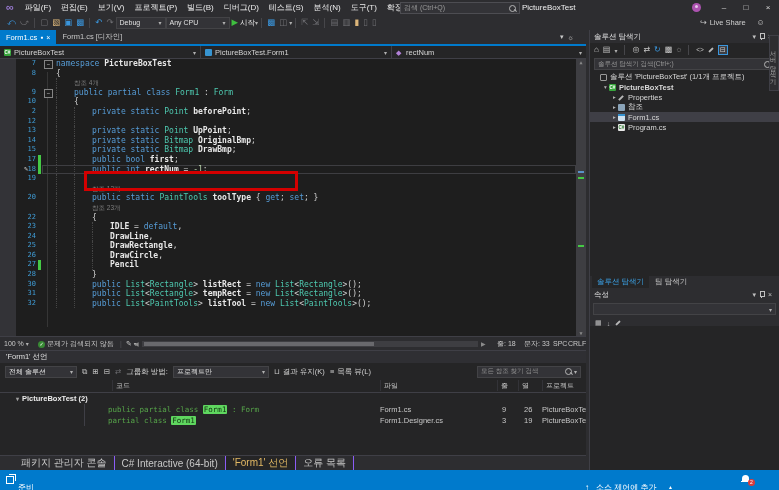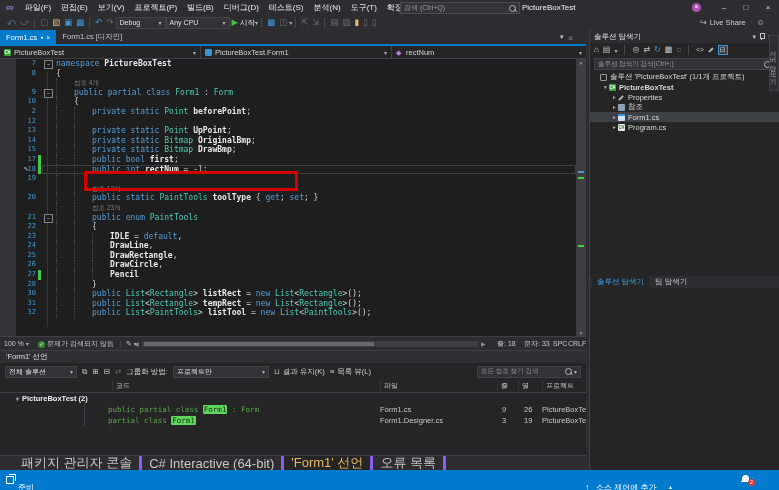--- a/index.html
+++ b/index.html
@@ -87,21 +87,21 @@
   .grp{padding-left:16px;font-weight:bold;color:#ececec}
   .grp .tri{color:#a0a0a0;margin-right:3px;font-size:6px}
   .rguide{position:absolute;left:84px;top:0;bottom:0;border-left:1px solid #3f3f46}
   .rcode{position:absolute;left:108px;color:#57a64a;font-family:"DejaVu Sans Mono",monospace;font-size:7.5px}
   .rhl{background:#5fd75f;color:#10300f;padding:0 1px;border-radius:1px}
   .rcell{position:absolute;top:0}
 
   
   .btabs{position:absolute;top:455px;left:0;width:586px;height:15px;background:#2d2d30;display:flex;align-items:center;
          padding-left:14px;border-top:1px solid #3f3f46;box-sizing:border-box}
-  .btab{padding:0 7px;font-size:13px;color:#c8c8c8;height:100%;display:flex;align-items:center;border-right:3px solid #8b5cf6}
+  .btab{padding:0 7px;font-size:10px;color:#c8c8c8;height:100%;display:flex;align-items:center;border-right:1px solid #8b5cf6}
   .btab.active{color:#e3b964;background:#252526}
 
   
   .statusbar{position:absolute;left:0;right:0;top:470px;height:20px;background:#007acc;color:#fff;font-size:8px}
   .sb{position:absolute;top:8px;line-height:19px}
   .sb-win{position:absolute;left:6px;top:6px;width:6px;height:6px;border:1px solid #fff}
   .sb-win::before{content:"";position:absolute;left:2px;top:-3px;width:6px;height:6px;border:1px solid #fff;border-bottom:none;border-left:none}
   .bell{position:absolute;left:742px;top:5px;width:7px;height:6px;background:#fff;border-radius:3.5px 3.5px 0 0}
   .bell::after{content:"";position:absolute;left:-1px;top:6px;width:9px;height:1px;background:#fff}
   .badge{position:absolute;left:748px;top:9px;width:7px;height:7px;border-radius:50%;background:#d83b3b;color:#fff;
@@ -276,21 +276,20 @@
         <div class="crow"><span class="guide" style="left: 56px;"></span><span class="guide" style="left: 74px;"></span><span class="lnum">12</span></div>
         <div class="crow"><span class="guide" style="left: 56px;"></span><span class="guide" style="left: 74px;"></span><span class="lnum">13</span><span class="ct" style="padding-left: 50px;"><span class="tk-kw">private static </span><span class="tk-ty">Point</span><span class="tk-pl"> </span><span class="tk-id">UpPoint</span><span class="tk-pl">;</span></span></div>
         <div class="crow"><span class="guide" style="left: 56px;"></span><span class="guide" style="left: 74px;"></span><span class="lnum">14</span><span class="ct" style="padding-left: 50px;"><span class="tk-kw">private static </span><span class="tk-ty">Bitmap</span><span class="tk-pl"> </span><span class="tk-id">OriginalBmp</span><span class="tk-pl">;</span></span></div>
         <div class="crow"><span class="guide" style="left: 56px;"></span><span class="guide" style="left: 74px;"></span><span class="lnum">15</span><span class="ct" style="padding-left: 50px;"><span class="tk-kw">private static </span><span class="tk-ty">Bitmap</span><span class="tk-pl"> </span><span class="tk-id">DrawBmp</span><span class="tk-pl">;</span></span></div>
         <div class="crow"><span class="guide" style="left: 56px;"></span><span class="guide" style="left: 74px;"></span><span class="lnum">17</span><span class="chg"></span><span class="ct" style="padding-left: 50px;"><span class="tk-kw">public bool </span><span class="tk-id">first</span><span class="tk-pl">;</span></span></div>
         <div class="crow"><span class="guide" style="left: 56px;"></span><span class="guide" style="left: 74px;"></span><div class="cur-line"></div><span class="lnum">18</span><span class="chg"></span><span class="pencil">✎</span><span class="ct" style="padding-left: 50px;"><span class="tk-kw">public int </span><span class="tk-id">rectNum</span><span class="tk-pl"> = </span><span class="tk-nm">-1</span><span class="tk-pl">;</span></span></div>
         <div class="crow"><span class="guide" style="left: 56px;"></span><span class="guide" style="left: 74px;"></span><span class="lnum">19</span><span class="ct" style="padding-left: 50px;"></span></div>
         <div class="crow"><span class="guide" style="left: 56px;"></span><span class="guide" style="left: 74px;"></span><span class="cl-text" style="left: 92px;">참조 13개</span></div>
         <div class="crow"><span class="guide" style="left: 56px;"></span><span class="guide" style="left: 74px;"></span><span class="lnum">20</span><span class="ct" style="padding-left: 50px;"><span class="tk-kw">public static </span><span class="tk-ty">PaintTools</span><span class="tk-pl"> </span><span class="tk-id">toolType</span><span class="tk-pl"> { </span><span class="tk-kw">get</span><span class="tk-pl">; </span><span class="tk-kw">set</span><span class="tk-pl">; }</span></span></div>
         <div class="crow"><span class="guide" style="left: 56px;"></span><span class="guide" style="left: 74px;"></span><span class="cl-text" style="left: 92px;">참조 23개</span></div>
-        <div class="crow"><span class="guide" style="left: 56px;"></span><span class="guide" style="left: 74px;"></span><span class="lnum">21</span><span class="fold">−</span><span class="ct" style="padding-left: 50px;"><span class="tk-kw">public enum </span><span class="tk-ty">PaintTools</span></span></div>
         <div class="crow"><span class="guide" style="left: 56px;"></span><span class="guide" style="left: 74px;"></span><span class="lnum">22</span><span class="ct" style="padding-left: 50px;"><span class="tk-pl">{</span></span></div>
         <div class="crow"><span class="guide" style="left: 56px;"></span><span class="guide" style="left: 74px;"></span><span class="guide" style="left: 92px;"></span><span class="lnum">23</span><span class="ct" style="padding-left: 68px;"><span class="tk-id">IDLE</span><span class="tk-pl"> = </span><span class="tk-kw">default</span><span class="tk-pl">,</span></span></div>
         <div class="crow"><span class="guide" style="left: 56px;"></span><span class="guide" style="left: 74px;"></span><span class="guide" style="left: 92px;"></span><span class="lnum">24</span><span class="ct" style="padding-left: 68px;"><span class="tk-id">DrawLine</span><span class="tk-pl">,</span></span></div>
         <div class="crow"><span class="guide" style="left: 56px;"></span><span class="guide" style="left: 74px;"></span><span class="guide" style="left: 92px;"></span><span class="lnum">25</span><span class="ct" style="padding-left: 68px;"><span class="tk-id">DrawRectangle</span><span class="tk-pl">,</span></span></div>
         <div class="crow"><span class="guide" style="left: 56px;"></span><span class="guide" style="left: 74px;"></span><span class="guide" style="left: 92px;"></span><span class="lnum">26</span><span class="ct" style="padding-left: 68px;"><span class="tk-id">DrawCircle</span><span class="tk-pl">,</span></span></div>
         <div class="crow"><span class="guide" style="left: 56px;"></span><span class="guide" style="left: 74px;"></span><span class="guide" style="left: 92px;"></span><span class="lnum">27</span><span class="chg"></span><span class="ct" style="padding-left: 68px;"><span class="tk-id">Pencil</span></span></div>
         <div class="crow"><span class="guide" style="left: 56px;"></span><span class="guide" style="left: 74px;"></span><span class="lnum">28</span><span class="ct" style="padding-left: 50px;"><span class="tk-pl">}</span></span></div>
         <div class="crow"><span class="guide" style="left: 56px;"></span><span class="guide" style="left: 74px;"></span><span class="lnum">30</span><span class="ct" style="padding-left: 50px;"><span class="tk-kw">public </span><span class="tk-ty">List</span><span class="tk-pl">&lt;</span><span class="tk-ty">Rectangle</span><span class="tk-pl">&gt; </span><span class="tk-id">listRect</span><span class="tk-pl"> = </span><span class="tk-kw">new </span><span class="tk-ty">List</span><span class="tk-pl">&lt;</span><span class="tk-ty">Rectangle</span><span class="tk-pl">&gt;();</span></span></div>
         <div class="crow"><span class="guide" style="left: 56px;"></span><span class="guide" style="left: 74px;"></span><span class="lnum">31</span><span class="ct" style="padding-left: 50px;"><span class="tk-kw">public </span><span class="tk-ty">List</span><span class="tk-pl">&lt;</span><span class="tk-ty">Rectangle</span><span class="tk-pl">&gt; </span><span class="tk-id">tempRect</span><span class="tk-pl"> = </span><span class="tk-kw">new </span><span class="tk-ty">List</span><span class="tk-pl">&lt;</span><span class="tk-ty">Rectangle</span><span class="tk-pl">&gt;();</span></span></div>
         <div class="crow"><span class="guide" style="left: 56px;"></span><span class="guide" style="left: 74px;"></span><span class="lnum">32</span><span class="ct" style="padding-left: 50px;"><span class="tk-kw">public </span><span class="tk-ty">List</span><span class="tk-pl">&lt;</span><span class="tk-ty">PaintTools</span><span class="tk-pl">&gt; </span><span class="tk-id">listTool</span><span class="tk-pl"> = </span><span class="tk-kw">new </span><span class="tk-ty">List</span><span class="tk-pl">&lt;</span><span class="tk-ty">PaintTools</span><span class="tk-pl">&gt;();</span></span></div>
@@ -453,20 +452,38 @@
           <span>Program.cs</span>
         </div>
       </div>
     <div class="server-tab">서버 탐색기</div>
 
     <div class="side-tabs">
         <div class="side-tab active">솔루션 탐색기</div>
         <div class="side-tab">팀 탐색기</div>
       </div>
 
+    <div class="props">
+      <div class="ptitle" style="background:#2d2d30">
+        <span>속성</span>
+        <span class="grow"></span>
+        <span class="tbtn">▾</span>
+        <span class="pin"></span>
+        <span class="tbtn">×</span>
+      </div>
+      <div class="pcombo">
+          <span class="carr">▾</span>
+        </div>
+      <div class="ptools">
+        <span>▦</span>
+        <span>↓</span>
+        <span class="wrench"></span>
+      </div>
+      <div class="pcontent"></div>
+    </div>
   </div>
 
   <div class="statusbar">
     <span class="sb-win"></span>
     <span class="sb" style="left:18px">준비</span>
     <span class="sb" style="left:585px">↑</span>
     <span class="sb" style="left:596px">소스 제어에 추가</span>
     <span class="sb" style="left:668px;font-size:5px">▲</span>
     <span class="bell"></span>
     <span class="badge">2</span>

